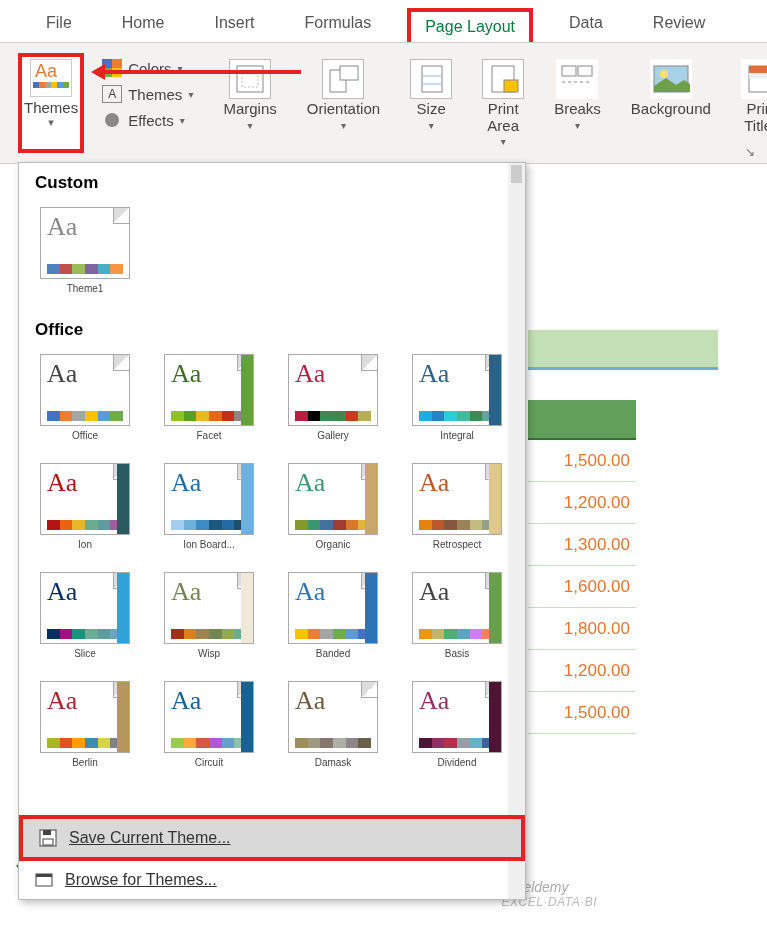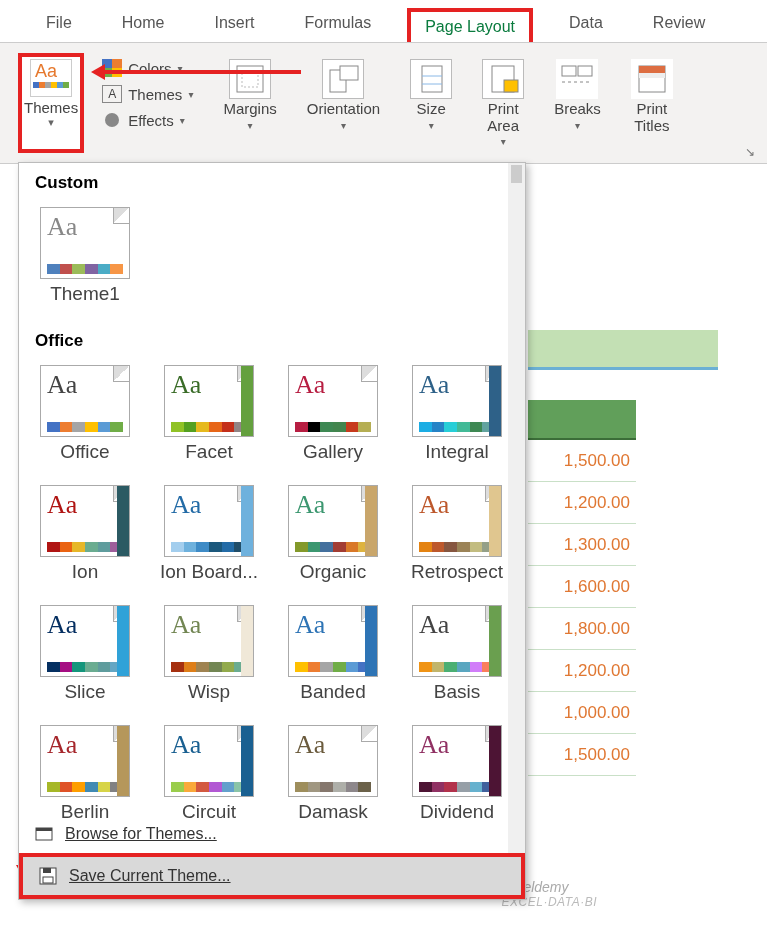--- a/index.html
+++ b/index.html
@@ -36,21 +36,21 @@
 .dd-scroll .thumb-up { position: absolute; top: 2px; left: 3px; right: 3px; height: 18px; background: #ccc; }
 .dd-header { font-weight: 700; font-size: 17px; padding: 10px 16px 6px; }
 .dd-gallery { display: flex; flex-wrap: wrap; gap: 22px 24px; padding: 8px 16px 16px; }
 .theme-item { width: 100px; display: flex; flex-direction: column; align-items: center; gap: 4px; }
 .theme-thumb { width: 90px; height: 72px; border: 1px solid #aaa; background: #fff; position: relative; display: flex; flex-direction: column; padding: 6px 6px 4px 6px; }
 .theme-thumb .fold { position: absolute; top: 0; right: 0; width: 16px; height: 16px; background: linear-gradient(135deg, #ddd 50%, transparent 50%); border-bottom: 1px solid #aaa; border-left: 1px solid #aaa; }
 .theme-thumb .aa { font-size: 26px; line-height: 1; font-family: Georgia, serif; }
 .theme-thumb .pal { display: flex; height: 10px; margin-top: auto; gap: 0; }
 .theme-thumb .pal span { flex: 1; }
 .theme-thumb .side { position: absolute; right: 0; top: 0; bottom: 0; width: 12px; background: #888; }
-.theme-name { font-size: 19px; color: #444; text-align: center; white-space: nowrap; overflow: hidden; text-overflow: ellipsis; width: 100%; }
+.theme-name { font-size: 10px; color: #444; text-align: center; white-space: nowrap; overflow: hidden; text-overflow: ellipsis; width: 100%; }
 
 .dd-footer { position: absolute; bottom: 0; left: 0; right: 0; }
 .dd-footer-row { display: flex; align-items: center; gap: 12px; padding: 10px 16px; font-size: 16px; color: #333; text-decoration: underline; }
 .dd-footer-row.active { background: #d9d9d9; }
 .dd-footer-icon { width: 18px; height: 18px; }
 .dd-footer-row.boxed { border: 4px solid #e52222; }
 
 .cell-col { position: absolute; left: 528px; top: 400px; width: 108px; display: flex; flex-direction: column; }
 .cell-col .ch { height: 40px; background: #619f5a; border-bottom: 2px solid #3b6d38; }
 .cell-col .cell { height: 42px; display: flex; align-items: center; justify-content: flex-end; padding-right: 6px; color: #e07732; font-size: 17px; border-bottom: 1px solid #c9e0c7; }
@@ -171,20 +171,30 @@
           <rect x="4" y="2" width="14" height="10" fill="#fff" stroke="#888"></rect>
           <rect x="20" y="2" width="14" height="10" fill="#fff" stroke="#888"></rect>
           <path d="M4 18 h30" stroke="#888" stroke-dasharray="3"></path>
         </svg>
       </div>
     <div class="cmd-label">Breaks</div>
       <span class="chev">▾</span>
   </div>
   <div class="cmd-group">
     <div class="cmd-icon" style="border:none">
+        <svg width="38" height="30">
+          <rect x="2" y="2" width="34" height="26" fill="#a8d0e6" stroke="#888"></rect>
+          <circle cx="12" cy="10" r="4" fill="#ffe066"></circle>
+          <path d="M2 22 l12 -8 l10 7 l8 -5 l6 4 v8 h-36 z" fill="#6ea04a"></path>
+        </svg>
+      </div>
+    <div class="cmd-label">Background</div>
+  </div>
+  <div class="cmd-group">
+    <div class="cmd-icon" style="border:none">
         <svg width="34" height="30">
           <rect x="4" y="2" width="26" height="26" fill="#fff" stroke="#888"></rect>
           <rect x="4" y="2" width="26" height="7" fill="#dd6e42"></rect>
           <rect x="4" y="9" width="26" height="5" fill="#eee"></rect>
         </svg>
       </div>
     <div class="cmd-label" style="white-space:pre">Print
 Titles</div>
   </div>
   <span class="page-setup-expand">↘</span>
@@ -467,45 +477,44 @@
             <span style="background:#969fa7"></span>
             <span style="background:#66b1ce"></span>
             <span style="background:#40619d"></span>
           </div>
           <div class="side" style="background:#4d1434"></div>
         </div>
         <div class="theme-name">Dividend</div>
       </div>
     </div>
   <div class="dd-footer">
-    <div class="dd-footer-row">
-      <span class="dd-footer-icon"><svg viewBox="0 0 18 18">
-            <rect x="1" y="3" width="16" height="12" fill="#fff" stroke="#444"></rect>
-            <rect x="1" y="3" width="16" height="3" fill="#444"></rect>
-          </svg></span>
-      <span>Browse for Themes...</span>
-    </div>
     <div class="dd-footer-row active boxed">
       <span class="dd-footer-icon"><svg viewBox="0 0 18 18">
             <rect x="1" y="1" width="16" height="16" fill="#fff" stroke="#444"></rect>
             <rect x="4" y="1" width="8" height="5" fill="#444"></rect>
             <rect x="4" y="10" width="10" height="6" fill="#fff" stroke="#444"></rect>
           </svg></span>
       <span>Save Current Theme...</span>
+    </div>
+    <div class="dd-footer-row">
+      <span class="dd-footer-icon"><svg viewBox="0 0 18 18">
+            <rect x="1" y="3" width="16" height="12" fill="#fff" stroke="#444"></rect>
+            <rect x="1" y="3" width="16" height="3" fill="#444"></rect>
+          </svg></span>
+      <span>Browse for Themes...</span>
     </div>
   </div>
 </div>
 
 <div class="cell-col">
   <div class="ch"></div>
 <div class="cell">1,500.00</div>
     <div class="cell">1,200.00</div>
     <div class="cell">1,300.00</div>
     <div class="cell">1,600.00</div>
     <div class="cell">1,800.00</div>
     <div class="cell">1,200.00</div>
-    <div class="cell">1,000.00</div>
     <div class="cell">1,500.00</div>
   </div>
 
 <div class="watermark">
   <span>exceldemy</span><small>EXCEL·DATA·BI</small>
 </div>
 
 </body></html>

